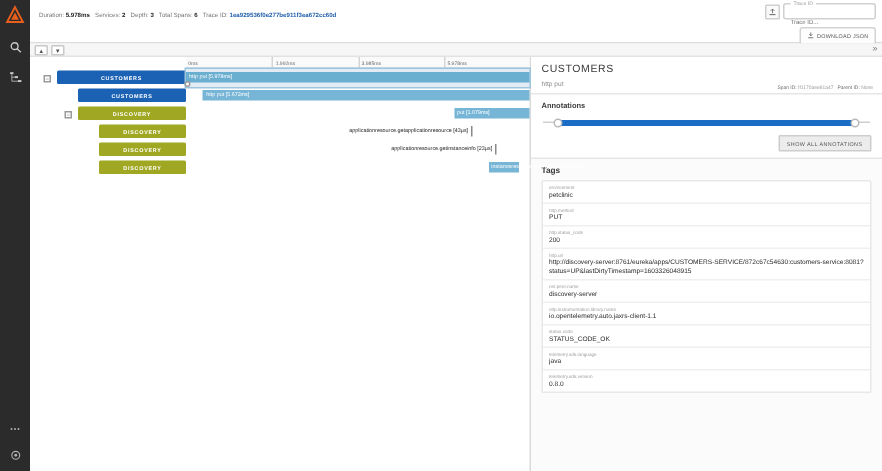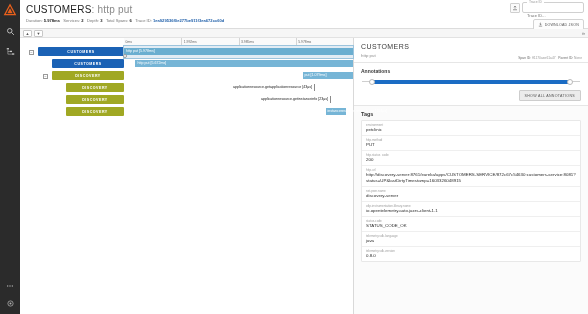--- a/index.html
+++ b/index.html
@@ -170,23 +170,20 @@
           <circle cx="12" cy="12" r="7" fill="none" stroke="#b0b0b0" stroke-width="2"></circle>
           <circle cx="12" cy="12" r="2.6" fill="#b0b0b0"></circle>
         </svg>
       </div>
     </div>
   </div>
 
   <div class="main">
 
     <div class="hdr">
-      <div class="hdr-title">
-        <b>CUSTOMERS</b><span class="sub">: </span><span class="sub">http put</span>
-      </div>
       <div class="hdr-meta">
         <span class="k">Duration:</span>
         <span class="v">5.978ms</span>&nbsp;&nbsp;
         <span class="k">Services:</span>
         <span class="v">2</span>&nbsp;&nbsp;
         <span class="k">Depth:</span>
         <span class="v">3</span>&nbsp;&nbsp;
         <span class="k">Total Spans:</span>
         <span class="v">6</span>&nbsp;&nbsp;
         <span class="k">Trace ID:</span>

